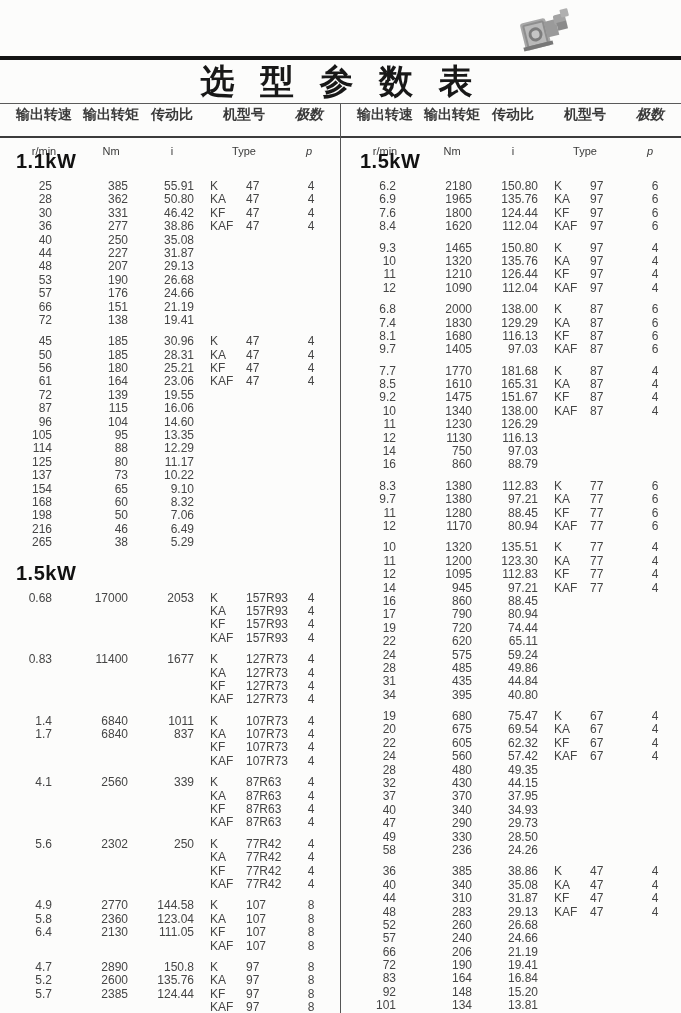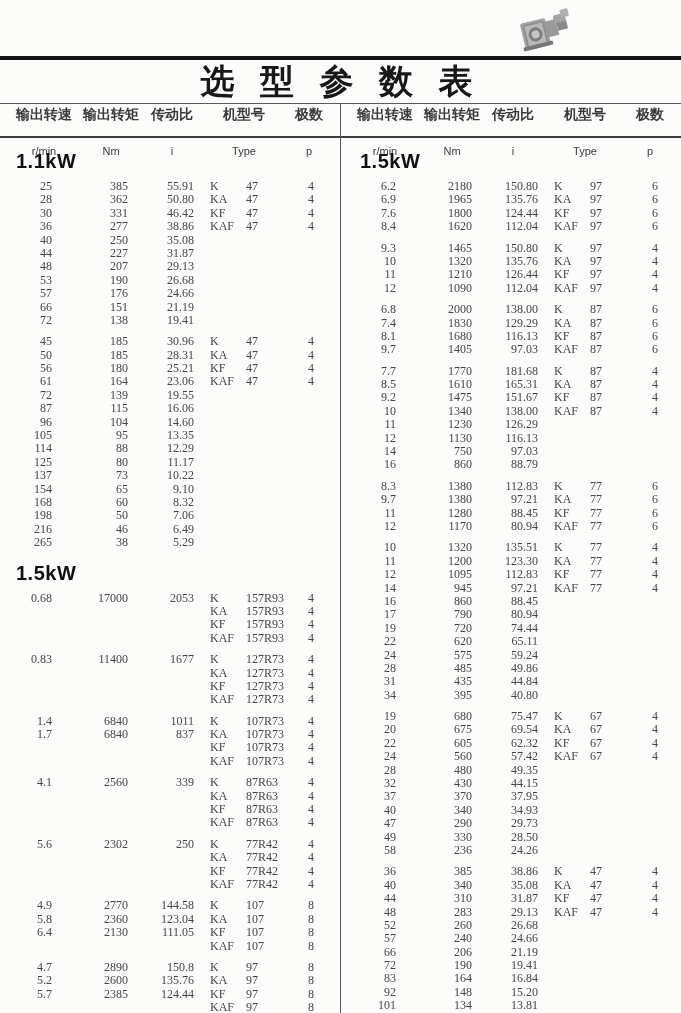--- a/index.html
+++ b/index.html
@@ -29,34 +29,34 @@
 
   
   .header-band{position:absolute;top:104px;left:0;width:681px;height:32px;display:flex;}
   .header-half{width:340px;display:flex;padding-left:8px;box-sizing:border-box;}
   .header-half.right{width:341px;padding-left:9px;}
   .hcell{text-align:center;padding-top:3px;}
   .hcell.hc0{width:72px;}
   .hcell.hc1{width:62px;}
   .hcell.hc2{width:60px;}
   .hcell.hc3{width:84px;}
-  .hcell.hc4{width:46px;}
+  .hcell.hc4{width:46px;font-style:italic;}
   .hlabel{font-size:14px;font-weight:600;color:#3a3a3a;line-height:14px;}
   .hunit{font-size:11px;color:#3a3a3a;line-height:13px;margin-top:24px;}
 
   
   .columns{position:absolute;top:138px;left:0;width:681px;bottom:0;display:flex;overflow:hidden;}
   .col{width:340px;box-sizing:border-box;padding-left:8px;overflow:hidden;}
   .col.right{width:341px;padding-left:12px;}
 
   .section-heading{
     font-size:20px;font-weight:bold;color:#121212;
     margin:8px 0 4px 8px;line-height:30px;letter-spacing:0.5px;
   }
-  .block{margin-bottom:8px;font-family:Liberation Serif, serif;}
+  .block{margin-bottom:8px;}
   .row{display:flex;height:13.4px;font-size:12px;line-height:13.4px;white-space:pre;}
   .cell{overflow:visible;}
   .c-speed{width:44px;text-align:right;}
   .c-torque{width:76px;text-align:right;}
   .c-ratio{width:66px;text-align:right;}
   .c-prefix{width:36px;margin-left:16px;text-align:left;}
   .c-model{width:52px;text-align:left;}
   .c-poles{width:26px;text-align:center;}
 </style>
 </head>

